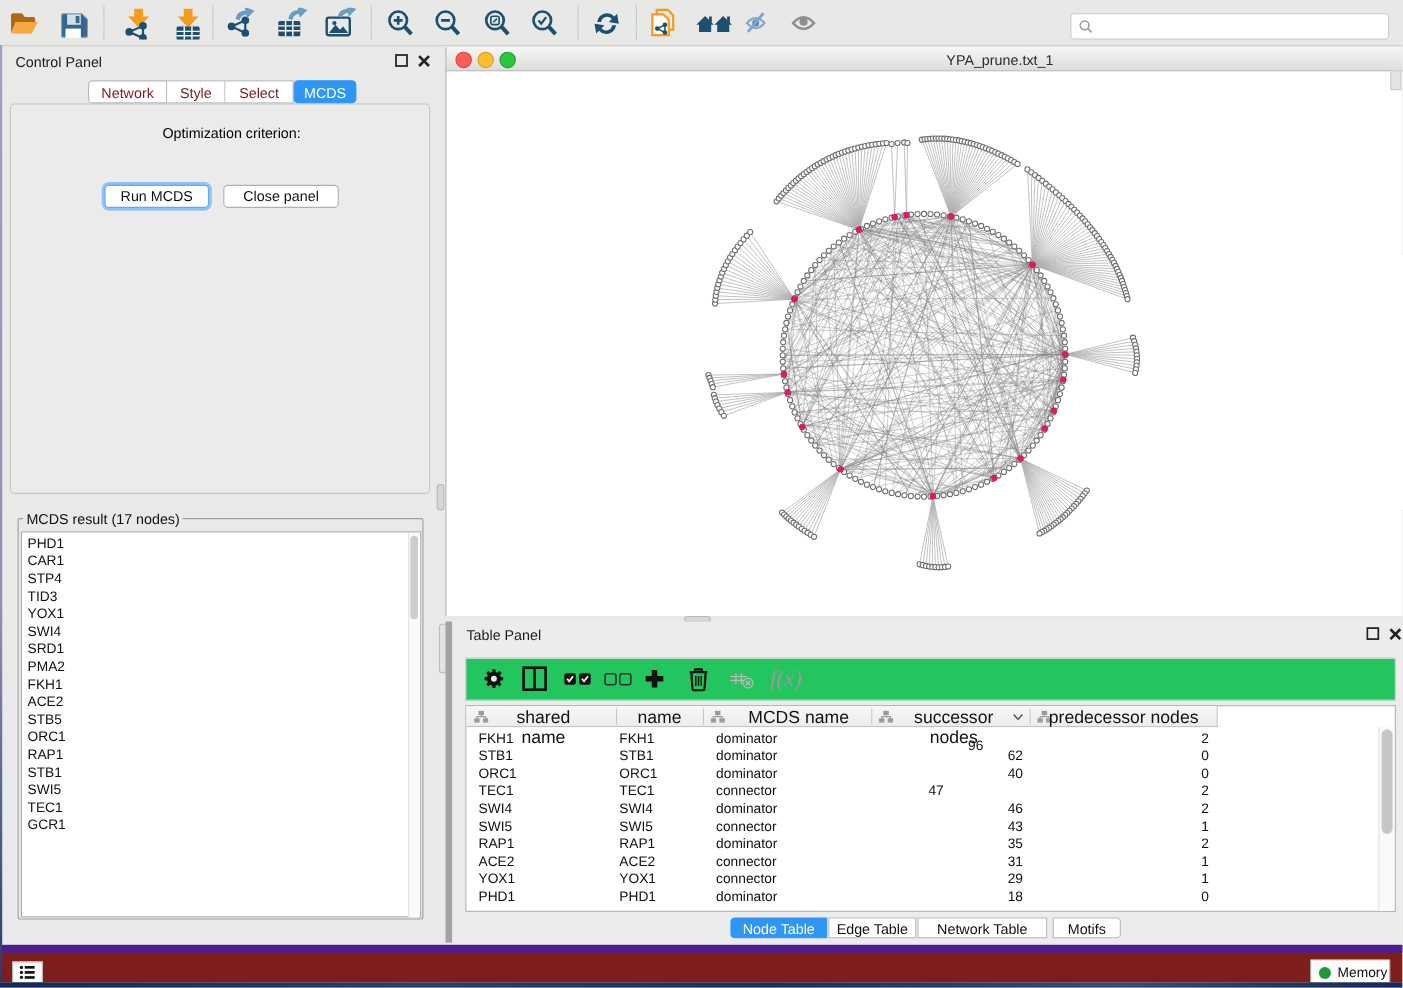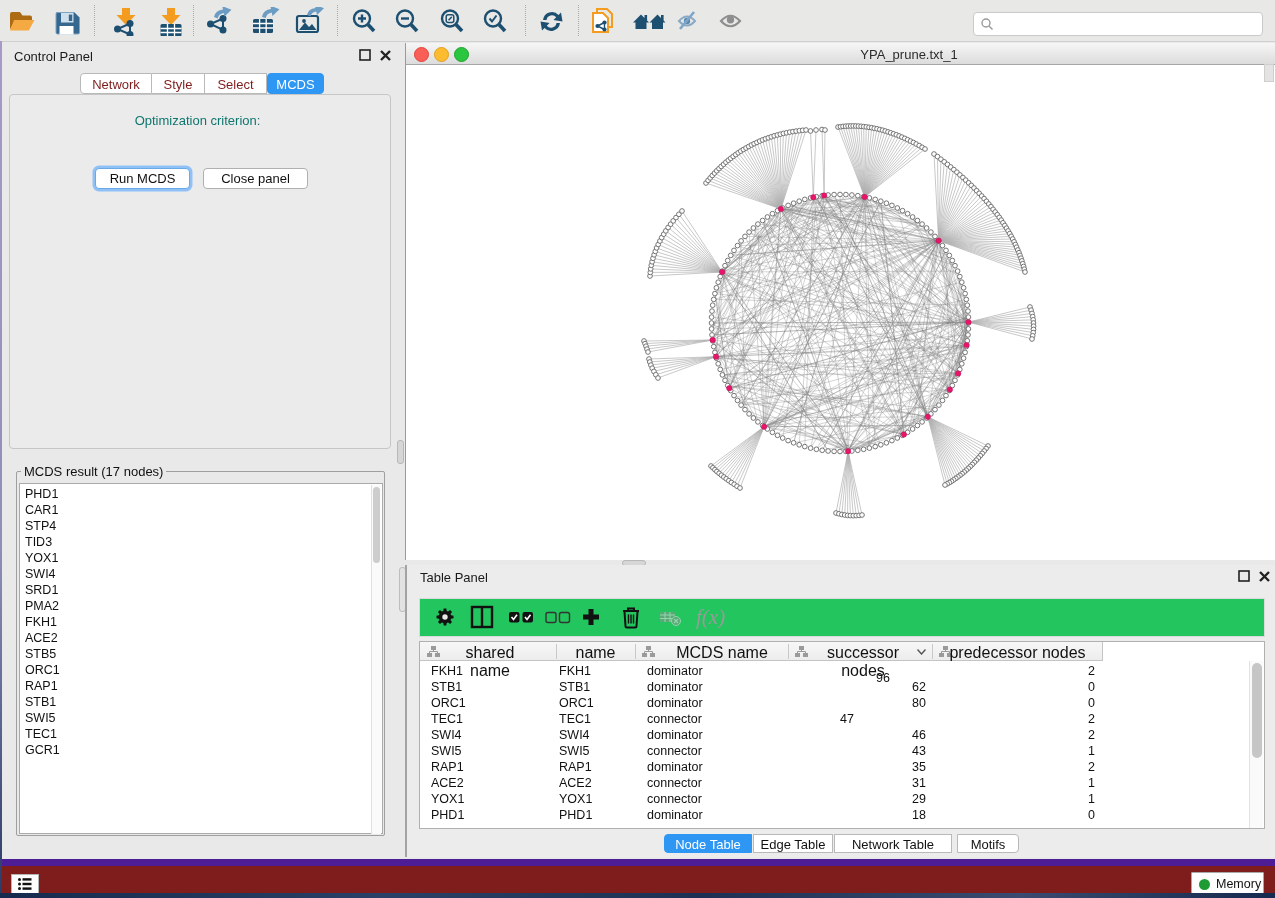--- a/index.html
+++ b/index.html
@@ -36,21 +36,21 @@
 .mitem{position:absolute;left:5px;font-size:12.5px;color:#111}
 
 #netwin{left:405px;top:43px;width:870px;height:517px;background:#fff;
  border-left:1px solid #9a9a9a;box-sizing:border-box}
 #nettitle{position:absolute;left:0;top:0;width:100%;height:22px;
  background:linear-gradient(#f6f6f6,#dcdcdc);border-bottom:1px solid #a6a6a6;
  box-sizing:border-box}
 .light{position:absolute;top:4px;width:13px;height:13px;border-radius:50%}
 
 #tpanel{left:405px;top:565px;width:870px;height:292px;background:#ececec;
- border-left:2px solid #a3a3a3;box-sizing:border-box}
+ border-left:6px solid #a3a3a3;box-sizing:border-box}
 #ttoolbar{position:absolute;left:12px;top:33px;width:846px;height:39px;
  background:#22c55e;border:1px solid #dadada;box-sizing:border-box}
 #ttable{position:absolute;left:12px;top:76px;width:846px;height:188px;
  background:#fff;border:1px solid #b0b0b0;box-sizing:border-box}
 #thead{position:absolute;left:0;top:0;width:683px;height:19px;
  background:linear-gradient(#f7f7f7,#ededed);border-bottom:1px solid #c4c4c4;
  border-right:1px solid #c4c4c4;box-sizing:border-box}
 .hsep{position:absolute;top:2px;height:15px;width:0;border-left:1px solid #c9c9c9}
 .hlabel{position:absolute;top:2px;font-size:16px;color:#111;text-align:center}
 .cell{position:absolute;font-size:12.5px;color:#111;height:16px;line-height:16px}
@@ -182,21 +182,21 @@
  <div class="paneltitle abs" style="left:14px;top:6px">Control Panel</div>
  <svg class="abs" style="left:359px;top:6px" width="34" height="13" viewBox="0 0 34 13">
   <rect x="1" y="1" width="10" height="10" fill="none" stroke="#222" stroke-width="1.6"></rect>
   <path d="M22 2 L31 11 M31 2 L22 11" stroke="#222" stroke-width="2.4"></path>
  </svg>
  <div class="tab" style="left:80px;width:72px;border-left:1px solid #b9b9b9;border-radius:4px 0 0 4px">Network</div>
  <div class="tab" style="left:152px;width:53px">Style</div>
  <div class="tab" style="left:205px;width:62px">Select</div>
  <div class="tab" style="left:267px;width:57px;background:#2e96f3;color:#fff;border:1px solid #2e96f3;border-radius:4px">MCDS</div>
  <div id="cpinner"></div>
- <div class="abs" style="left:0;width:395px;top:70px;text-align:center;font-size:13px;color:#0f766e">Optimization criterion:</div>
+ <div class="abs" style="left:13px;width:395px;top:70px;text-align:center;font-size:13px;color:#000000">Optimization criterion:</div>
  <div class="btn" style="left:95px;top:125px;width:95px;box-shadow:0 0 0 2.5px #8fc1f7;border-color:#6aa9e8">Run MCDS</div>
  <div class="btn" style="left:203px;top:125px;width:105px">Close panel</div>
  <div id="grpbox"></div>
  <div id="grplabel">MCDS result (17 nodes)</div>
  <div id="mlist">
   <div class="mitem" style="top:3px">PHD1</div>
 <div class="mitem" style="top:19px">CAR1</div>
 <div class="mitem" style="top:35px">STP4</div>
 <div class="mitem" style="top:51px">TID3</div>
 <div class="mitem" style="top:67px">YOX1</div>
@@ -701,21 +701,21 @@
 <div class="cell" style="left:420px;top:28px;width:86px;text-align:center">96</div>
 <div class="cell" style="left:575px;top:21px;width:100px;text-align:right">2</div>
 <div class="cell" style="left:11px;top:37px">STB1</div>
 <div class="cell" style="left:139px;top:37px">STB1</div>
 <div class="cell" style="left:227px;top:37px">dominator</div>
 <div class="cell" style="left:420px;top:37px;width:86px;text-align:right">62</div>
 <div class="cell" style="left:575px;top:37px;width:100px;text-align:right">0</div>
 <div class="cell" style="left:11px;top:53px">ORC1</div>
 <div class="cell" style="left:139px;top:53px">ORC1</div>
 <div class="cell" style="left:227px;top:53px">dominator</div>
-<div class="cell" style="left:420px;top:53px;width:86px;text-align:right">80</div>
+<div class="cell" style="left:420px;top:53px;width:86px;text-align:right">40</div>
 <div class="cell" style="left:575px;top:53px;width:100px;text-align:right">0</div>
 <div class="cell" style="left:11px;top:69px">TEC1</div>
 <div class="cell" style="left:139px;top:69px">TEC1</div>
 <div class="cell" style="left:227px;top:69px">connector</div>
 <div class="cell" style="left:420px;top:69px;width:86px;">47</div>
 <div class="cell" style="left:575px;top:69px;width:100px;text-align:right">2</div>
 <div class="cell" style="left:11px;top:85px">SWI4</div>
 <div class="cell" style="left:139px;top:85px">SWI4</div>
 <div class="cell" style="left:227px;top:85px">dominator</div>
 <div class="cell" style="left:420px;top:85px;width:86px;text-align:right">46</div>

